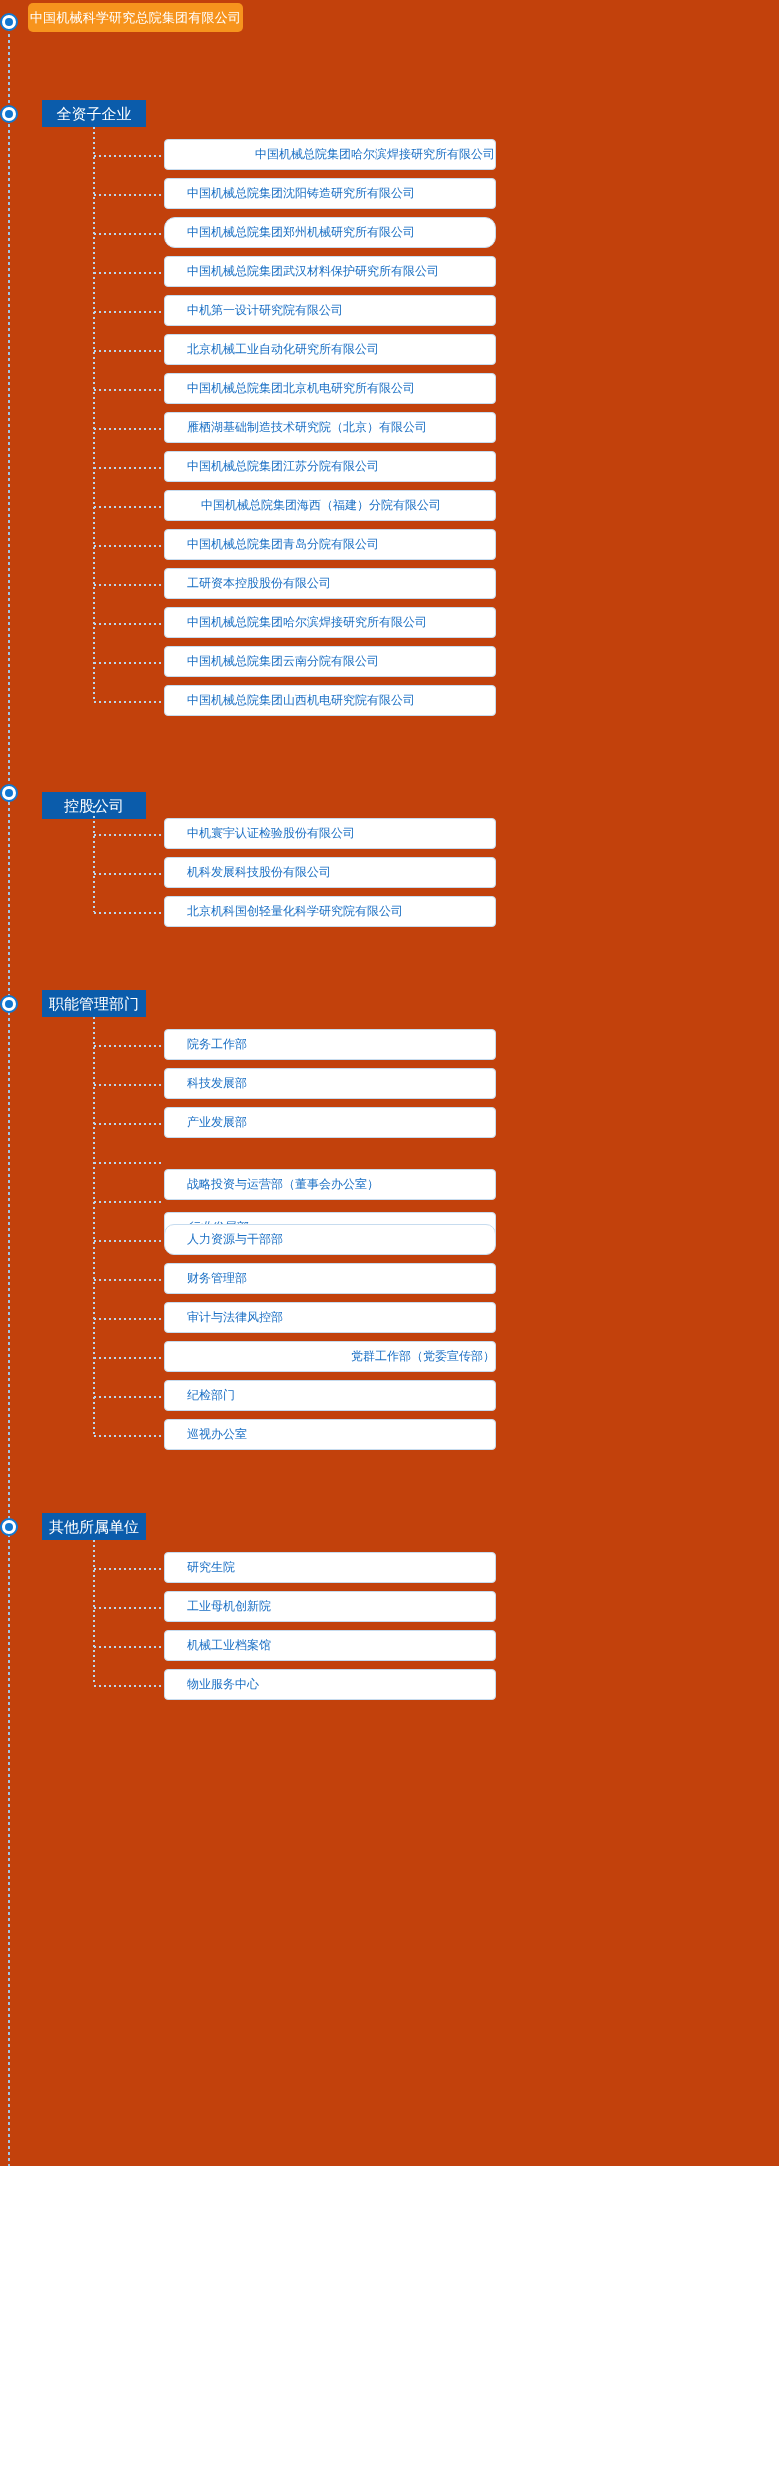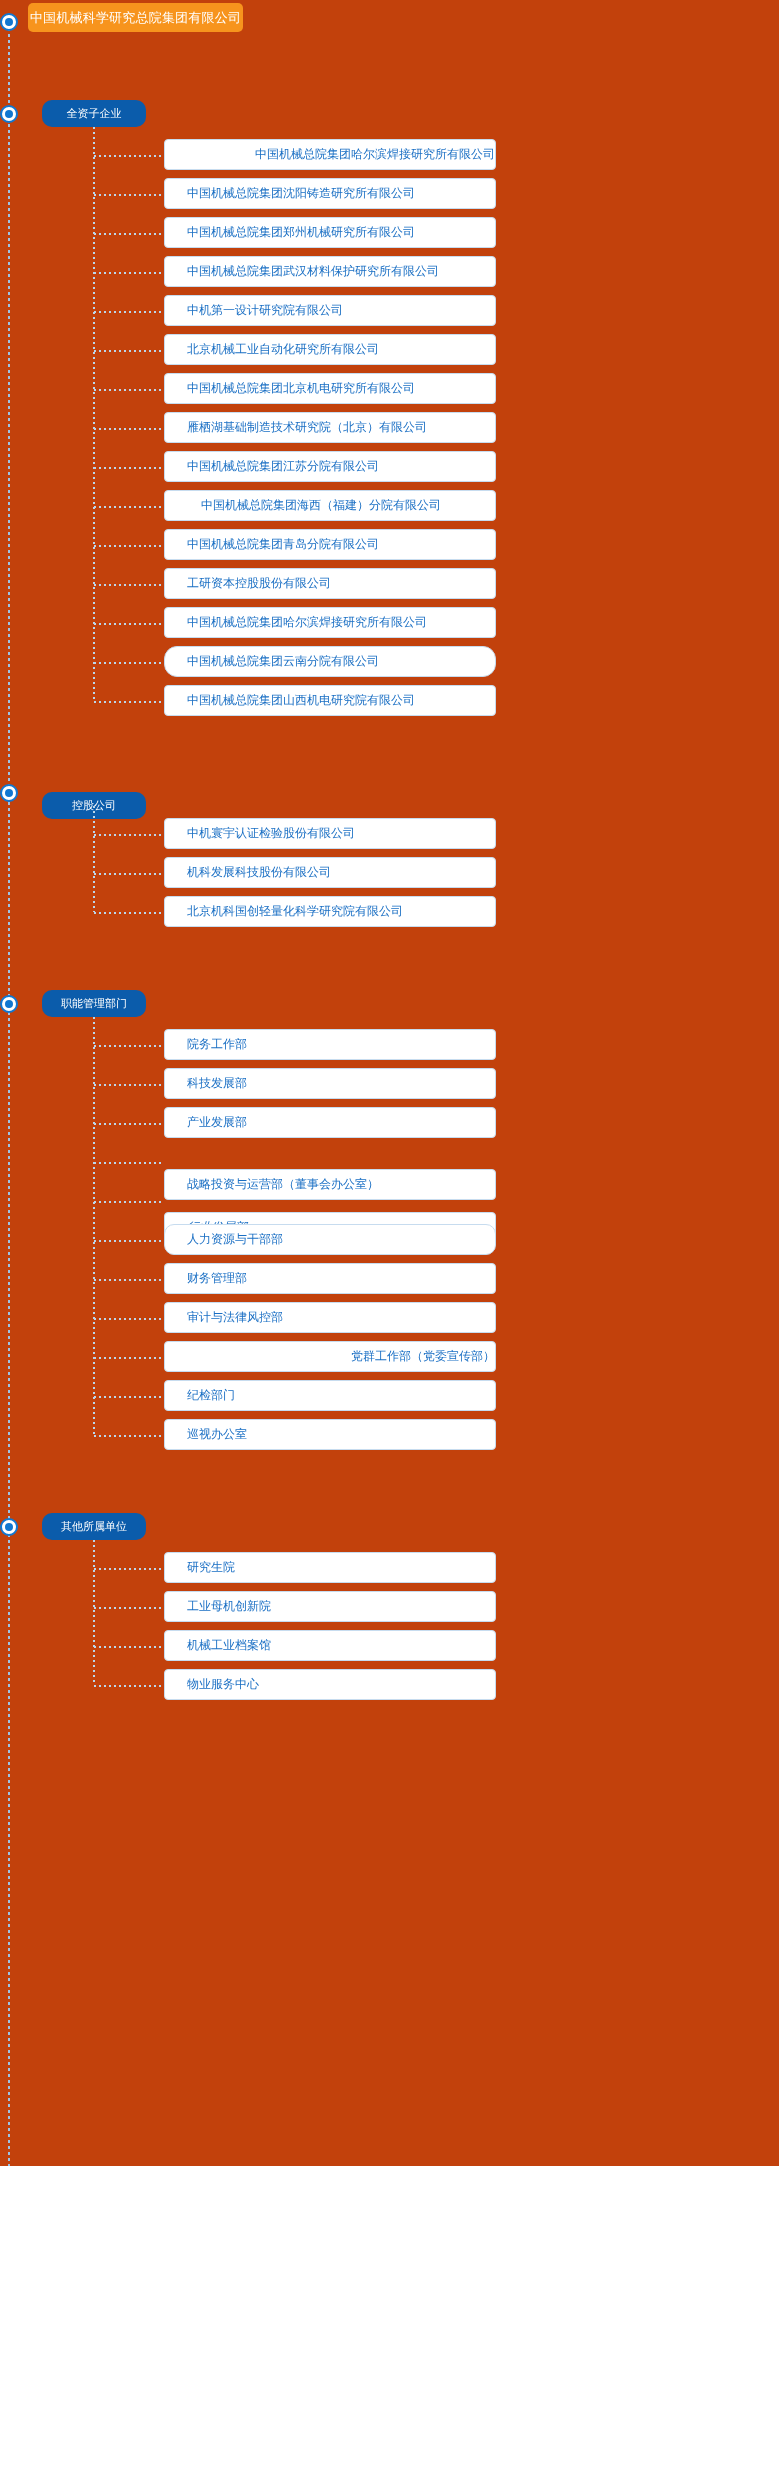--- a/index.html
+++ b/index.html
@@ -66,23 +66,23 @@
     white-space: nowrap;
   }
 
   
   .group-header {
     position: absolute;
     left: 42px;
     width: 104px;
     height: 27px;
     background: #0b5cab;
-    border-radius: 10px;
+    border-radius: 0;
     color: #ffffff;
-    font-size: 11px;
+    font-size: 15px;
     line-height: 27px;
     text-align: center;
     white-space: nowrap;
   }
 
   
   .branch-line {
     position: absolute;
     left: 93px;
     width: 2px;
@@ -135,21 +135,21 @@
 
   <div id="groups-container">
       <div class="ring" style="top: 104.5px;"></div>
       <div class="group-header" style="top: 100px;">全资子企业</div>
       <div class="branch-line" style="top: 127px; height: 573.5px;"></div>
       <div class="connector" style="top: 154.5px;"></div>
       <div class="item-box" style="top: 139px; text-align: right;">中国机械总院集团哈尔滨焊接研究所有限公司</div>
       <div class="connector" style="top: 193.5px;"></div>
       <div class="item-box" style="top: 178px;">中国机械总院集团沈阳铸造研究所有限公司</div>
       <div class="connector" style="top: 232.5px;"></div>
-      <div class="item-box" style="top: 217px;">中国机械总院集团郑州机械研究所有限公司</div>
+      <div class="item-box" style="top: 217px; border-radius: 11px;">中国机械总院集团郑州机械研究所有限公司</div>
       <div class="connector" style="top: 271.5px;"></div>
       <div class="item-box" style="top: 256px;">中国机械总院集团武汉材料保护研究所有限公司</div>
       <div class="connector" style="top: 310.5px;"></div>
       <div class="item-box" style="top: 295px;">中机第一设计研究院有限公司</div>
       <div class="connector" style="top: 349.5px;"></div>
       <div class="item-box" style="top: 334px;">北京机械工业自动化研究所有限公司</div>
       <div class="connector" style="top: 388.5px;"></div>
       <div class="item-box" style="top: 373px;">中国机械总院集团北京机电研究所有限公司</div>
       <div class="connector" style="top: 427.5px;"></div>
       <div class="item-box" style="top: 412px;">雁栖湖基础制造技术研究院（北京）有限公司</div>
@@ -157,21 +157,21 @@
       <div class="item-box" style="top: 451px;">中国机械总院集团江苏分院有限公司</div>
       <div class="connector" style="top: 505.5px;"></div>
       <div class="item-box" style="top: 490px; padding-left: 36px;">中国机械总院集团海西（福建）分院有限公司</div>
       <div class="connector" style="top: 544.5px;"></div>
       <div class="item-box" style="top: 529px;">中国机械总院集团青岛分院有限公司</div>
       <div class="connector" style="top: 583.5px;"></div>
       <div class="item-box" style="top: 568px;">工研资本控股股份有限公司</div>
       <div class="connector" style="top: 622.5px;"></div>
       <div class="item-box" style="top: 607px;">中国机械总院集团哈尔滨焊接研究所有限公司</div>
       <div class="connector" style="top: 661.5px;"></div>
-      <div class="item-box" style="top: 646px; border-radius: 13px;">中国机械总院集团云南分院有限公司</div>
+      <div class="item-box" style="top: 646px;">中国机械总院集团云南分院有限公司</div>
       <div class="connector" style="top: 700.5px;"></div>
       <div class="item-box" style="top: 685px;">中国机械总院集团山西机电研究院有限公司</div>
       <div class="ring" style="top: 783.5px;"></div>
       <div class="group-header" style="top: 792px;">控股公司</div>
       <div class="branch-line" style="top: 806px; height: 105.5px;"></div>
       <div class="connector" style="top: 833.5px;"></div>
       <div class="item-box" style="top: 818px;">中机寰宇认证检验股份有限公司</div>
       <div class="connector" style="top: 872.5px;"></div>
       <div class="item-box" style="top: 857px;">机科发展科技股份有限公司</div>
       <div class="connector" style="top: 911.5px;"></div>

